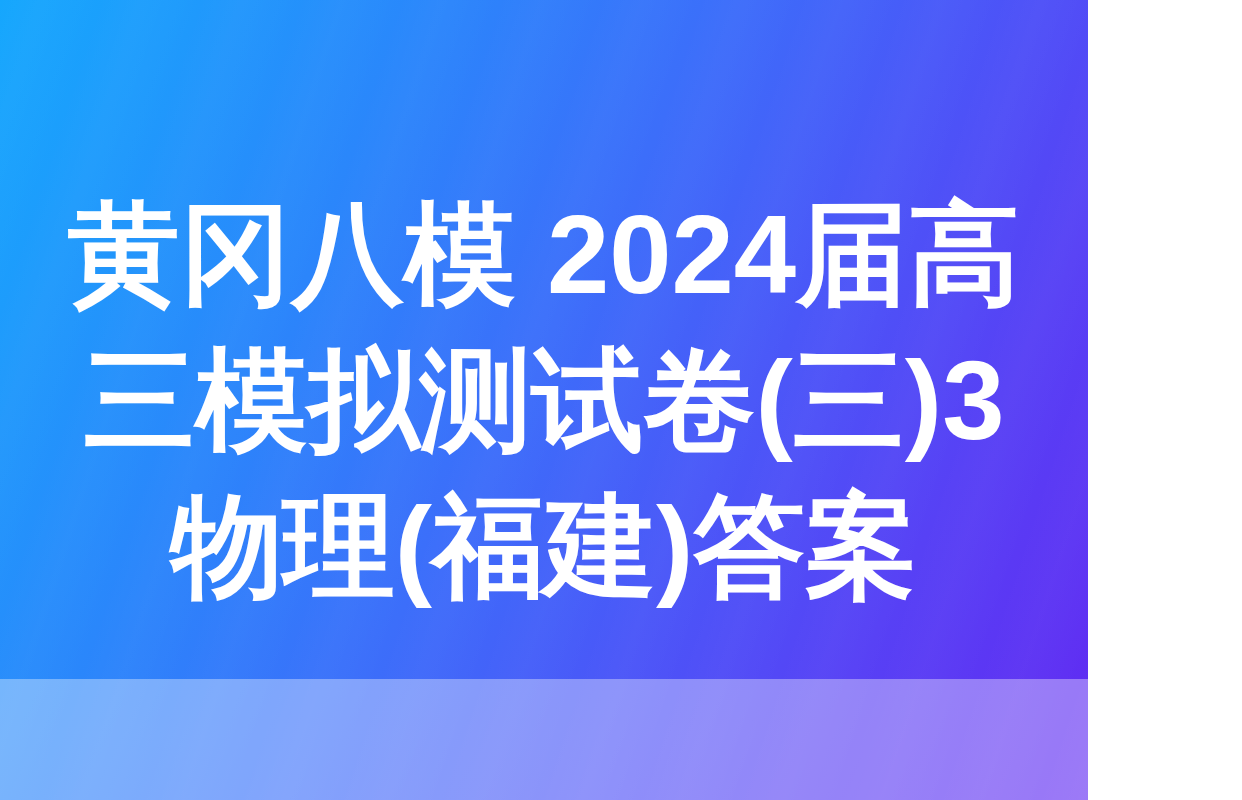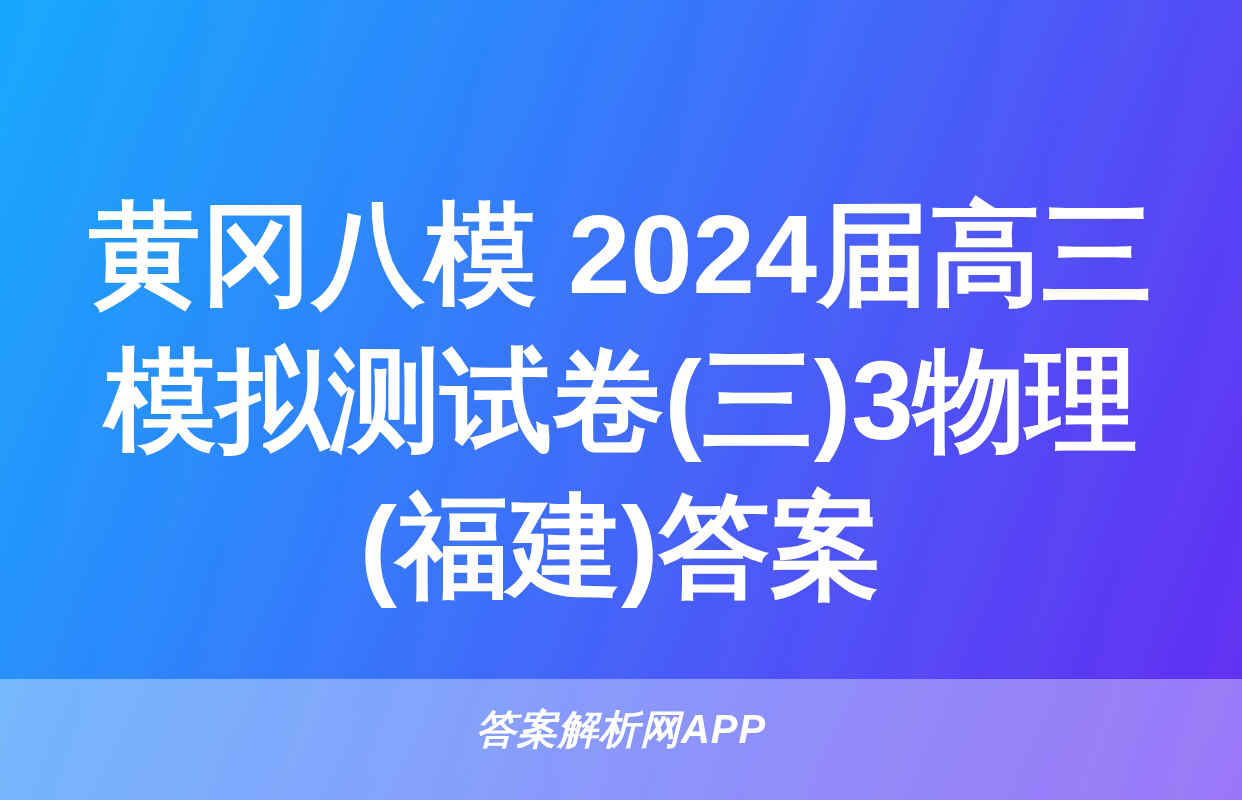--- a/index.html
+++ b/index.html
@@ -6,21 +6,21 @@
     margin: 0;
     padding: 0;
     background: #ffffff;
   }
   body {
     font-family: "Liberation Sans", "DejaVu Sans", sans-serif;
   }
 
   #poster {
     position: relative;
-    width: 1242px;
+    width: 1088px;
     height: 800px;
     overflow: hidden;
     background: linear-gradient(118deg,
         #15A7FD 0%,
         #1E9BFC 12%,
         #2B85FB 30%,
         #3C6EFA 48%,
         #4A57F8 64%,
         #5741F5 80%,
         #6129F2 100%);
@@ -79,15 +79,14 @@
 <body>
 
 <div id="poster">
 
   <div id="sheen"></div>
 
   <div id="title-block">黄冈八模 2024届高三模拟测试卷(三)3物理(福建)答案</div>
 
   <div id="bottom-band"></div>
 
-  <div id="watermark">答案解析网APP</div>
 
 </div>
 
 </body></html>

